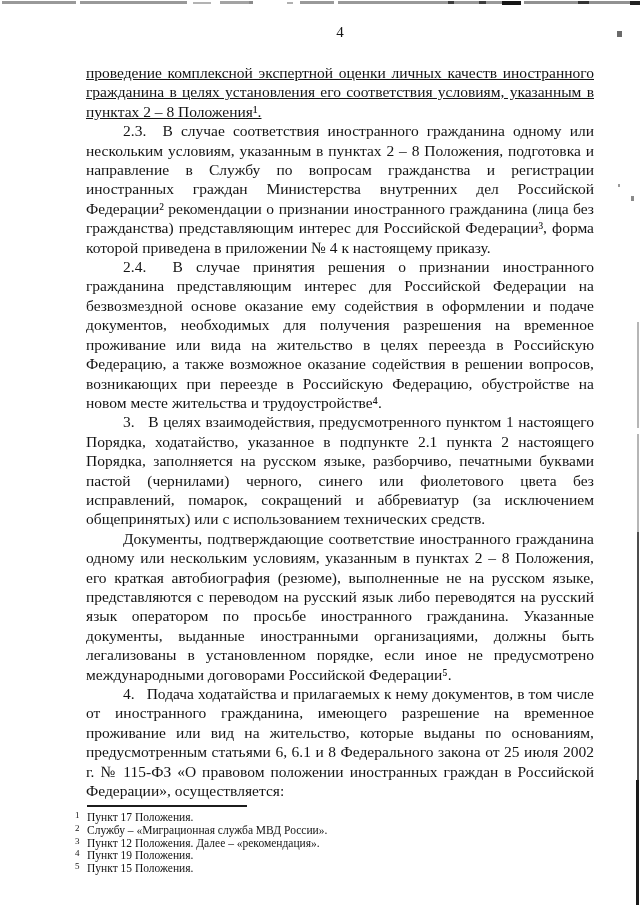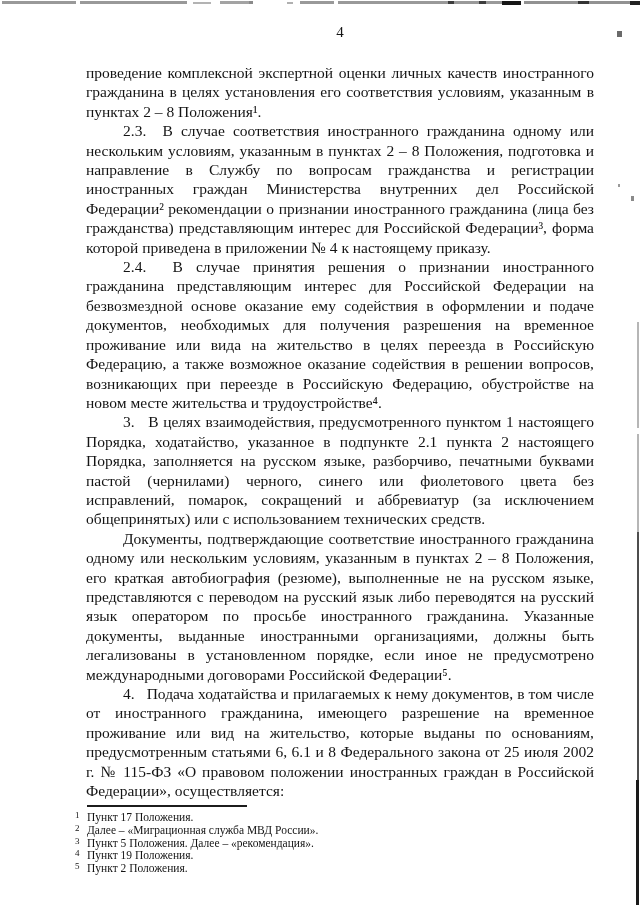--- a/index.html
+++ b/index.html
@@ -7,21 +7,21 @@
     position:relative;width:640px;height:905px;background:#ffffff;overflow:hidden;
     font-family:"Liberation Serif","DejaVu Serif",serif;color:#141414;
   }
   .content{position:absolute;left:86px;top:25px;width:508px;}
   .page-number{font-size:15px;line-height:15px;text-align:center;}
   .body-text{margin-top:23px;}
   .para{
     margin:0;font-size:15.5px;line-height:19.4px;text-align:justify;
     text-indent:37px;
   }
-  .para.no-indent{text-indent:0;}
+  .para.no-indent{text-indent:0;text-decoration:underline;}
   .fn-sep{width:160px;height:0;border-top:2px solid #1c1c1c;margin:5px 0 4px 1px;}
   .footnotes{margin-top:2px;font-size:11.5px;line-height:12.6px;padding-left:1px;}
   .footnote{position:relative;}
   .fn-marker{position:absolute;left:-12px;top:-1px;font-size:9px;line-height:10px;}
   
   .tl{position:absolute;top:1px;height:3px;background:#999;}
   .tl-a{left:2px;width:74px}
   .tl-b{left:80px;width:107px}
   .tl-c{left:193px;width:18px;background:#b3b3b3;height:2px;top:2px}
   .tl-d{left:220px;width:29px;background:#a3a3a3}
@@ -83,33 +83,33 @@
 
     <div class="fn-sep"></div>
 
     <div class="footnotes">
       <div class="footnote">
         <span class="fn-marker">1</span>
         <span class="fn-text">Пункт 17 Положения.</span>
       </div>
       <div class="footnote">
         <span class="fn-marker">2</span>
-        <span class="fn-text">Далее – «Миграционная служба МВД России».</span>
+        <span class="fn-text">Службу – «Миграционная служба МВД России».</span>
       </div>
       <div class="footnote">
         <span class="fn-marker">3</span>
-        <span class="fn-text">Пункт 5 Положения. Далее – «рекомендация».</span>
+        <span class="fn-text">Пункт 12 Положения. Далее – «рекомендация».</span>
       </div>
       <div class="footnote">
         <span class="fn-marker">4</span>
         <span class="fn-text">Пункт 19 Положения.</span>
       </div>
       <div class="footnote">
         <span class="fn-marker">5</span>
-        <span class="fn-text">Пункт 2 Положения.</span>
+        <span class="fn-text">Пункт 15 Положения.</span>
       </div>
     </div>
   </div>
 
   <div class="rl rl-1"></div>
   <div class="rl rl-2"></div>
   <div class="rl rl-3"></div>
   <div class="rl rl-4"></div>
 
   <div class="speck sp-1"></div>

